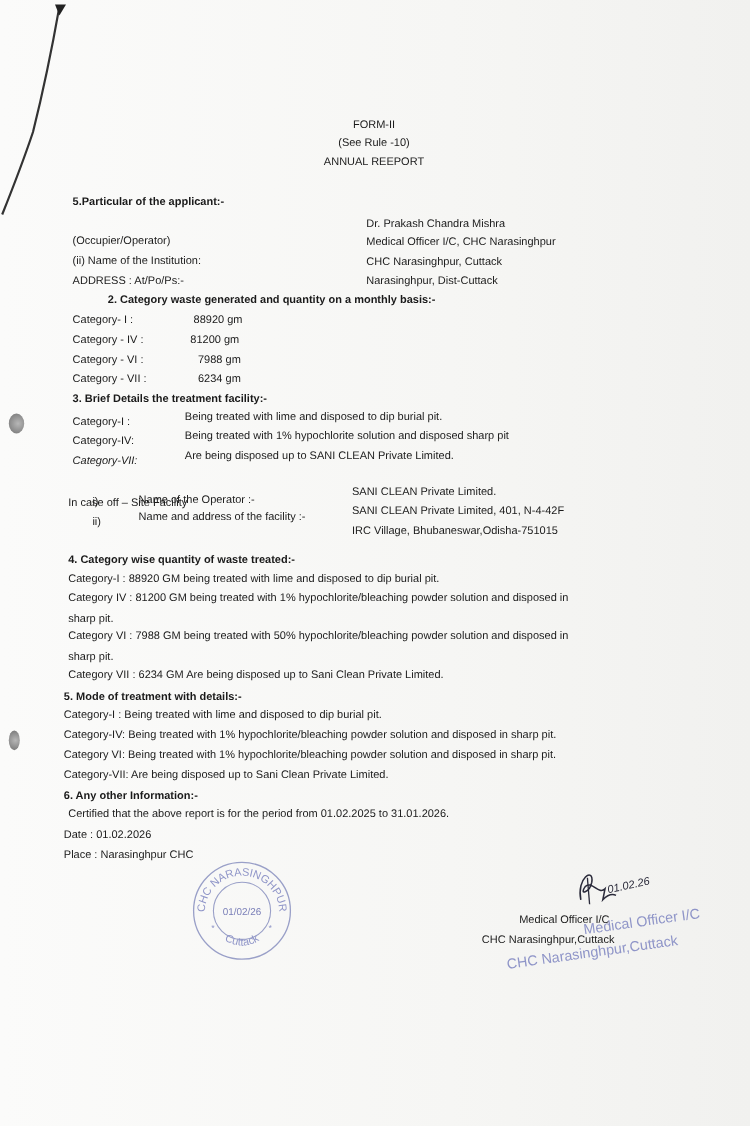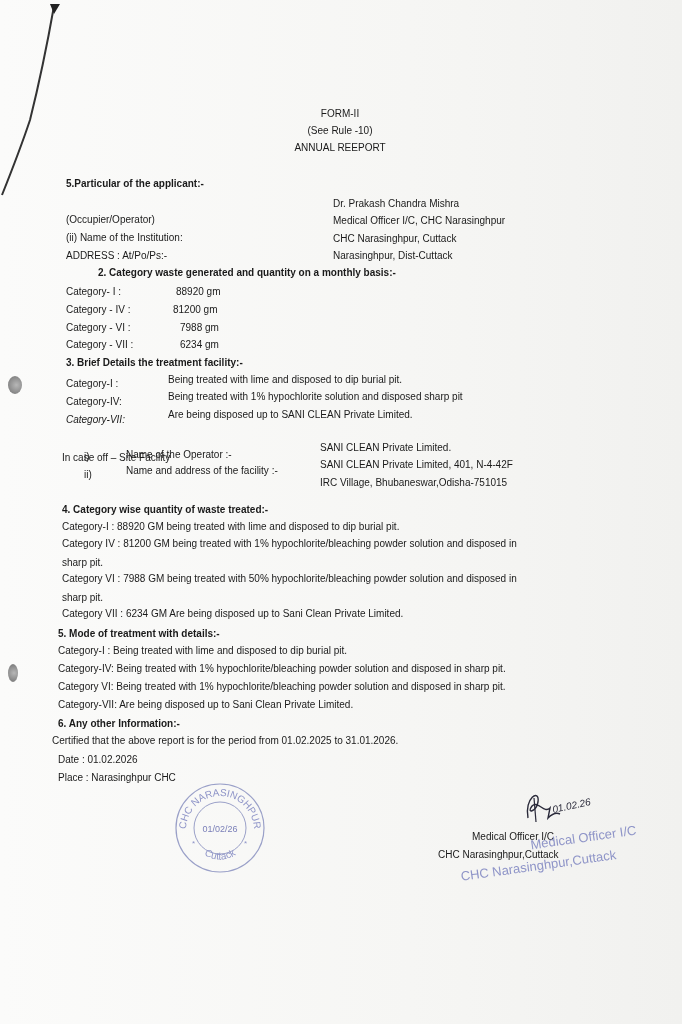--- a/index.html
+++ b/index.html
@@ -77,21 +77,21 @@
   <div class="t" style="left:62px;top:590px;">sharp pit.</div>
   <div class="t" style="left:62px;top:606px;">Category VII :  6234 GM Are being disposed up to Sani Clean Private Limited.</div>
 
   <div class="t b" style="left:58px;top:626px;">5. Mode of treatment with details:-</div>
   <div class="t" style="left:58px;top:643px;">Category-I :   Being treated with lime and disposed to dip burial pit.</div>
   <div class="t" style="left:58px;top:661px;">Category-IV:  Being treated with 1% hypochlorite/bleaching powder solution and disposed in sharp pit.</div>
   <div class="t" style="left:58px;top:679px;">Category VI:   Being treated with 1% hypochlorite/bleaching powder solution and disposed in sharp pit.</div>
   <div class="t" style="left:58px;top:697px;">Category-VII: Are being disposed up to Sani Clean Private Limited.</div>
 
   <div class="t b" style="left:58px;top:716px;">6. Any other Information:-</div>
-  <div class="t" style="left:52px;top:733px;text-align:right;">Certified that the above report is for the period from 01.02.2025 to 31.01.2026.</div>
+  <div class="t" style="left:62px;top:733px;text-align:right;">Certified that the above report is for the period from 01.02.2025 to 31.01.2026.</div>
   <div class="t" style="left:58px;top:752px;">Date : 01.02.2026</div>
   <div class="t" style="left:58px;top:770px;">Place : Narasinghpur CHC</div>
 
   <svg class="stamp" viewBox="0 0 96 96">
     <defs>
       <path id="arcTop" d="M14 50 A34 34 0 0 1 82 50"></path>
       <path id="arcBot" d="M22 62 A28 28 0 0 0 74 62"></path>
     </defs>
     <circle cx="48" cy="48" r="44" fill="none" stroke="#9aa0c8" stroke-width="1.2"></circle>
     <circle cx="48" cy="48" r="26" fill="none" stroke="#9aa0c8" stroke-width="1"></circle>

